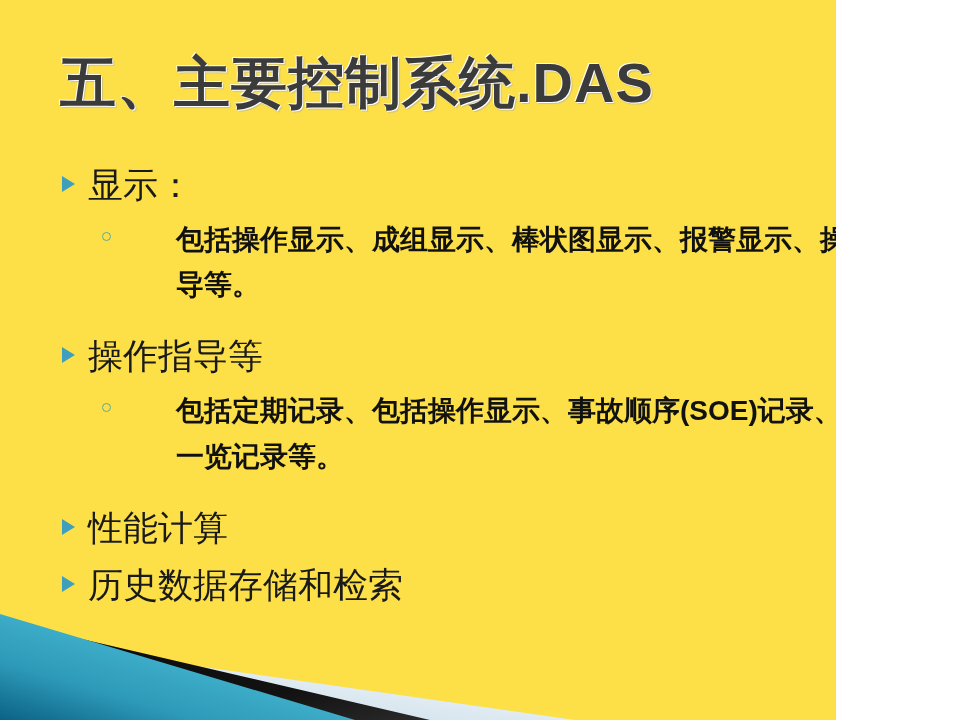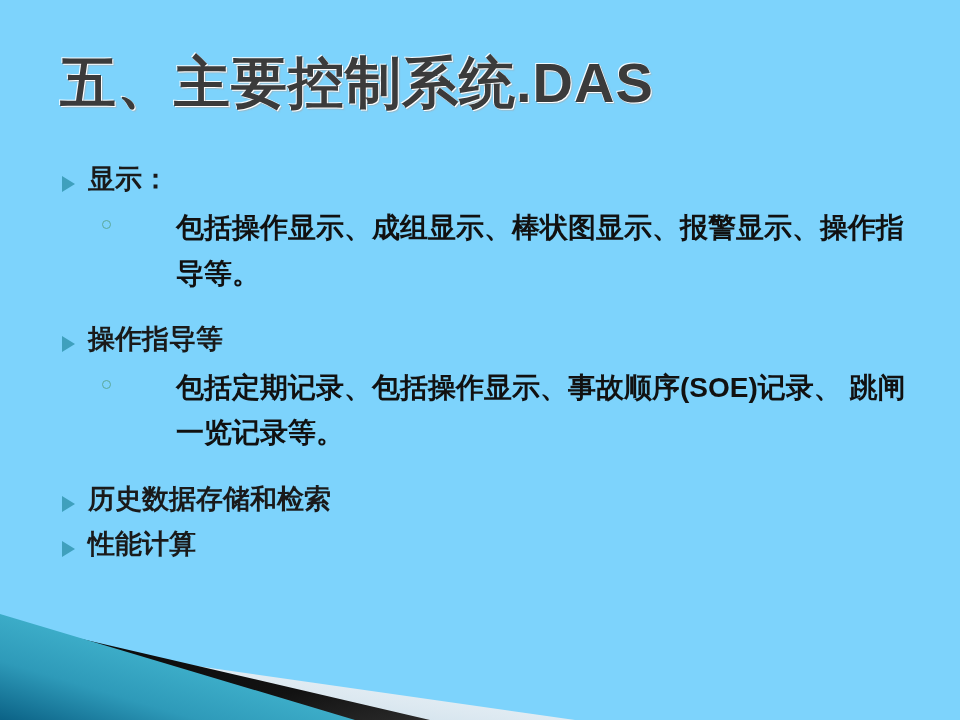--- a/index.html
+++ b/index.html
@@ -2,23 +2,23 @@
 <html><head>
 <meta charset="utf-8">
 <style>
   html, body {
     margin: 0;
     padding: 0;
     background: #ffffff;
   }
   #slide {
     position: relative;
-    width: 960px;
+    width: 836px;
     height: 720px;
-    background: #7dd3fc;
+    background: #fde047;
     overflow: hidden;
     font-family: "Liberation Sans", "DejaVu Sans", sans-serif;
   }
 
   
   #slide-title {
     position: absolute;
     left: 60px;
     top: 46px;
     font-size: 56px;
@@ -53,24 +53,24 @@
   }
   .tri {
     display: block;
     width: 0;
     height: 0;
     border-top: 8px solid transparent;
     border-bottom: 8px solid transparent;
     border-left: 13px solid #3fa0bd;
   }
   .lvl1-text {
-    font-size: 27px;
+    font-size: 35px;
     line-height: 1.45;
     color: #1a1a1a;
-    font-weight: 700;
+    font-weight: 400;
   }
 
   .lvl2 {
     display: flex;
     align-items: flex-start;
     margin: 2px 0 10px 40px;
   }
   .lvl2-marker {
     flex: 0 0 auto;
     width: 26px;
@@ -144,28 +144,28 @@
       </div>
       <div class="lvl2-text">包括定期记录、包括操作显示、事故顺序(SOE)记录、 跳闸一览记录等。</div>
     </div>
 
     <div class="spacer-sm"></div>
 
     <div class="lvl1">
       <div class="lvl1-marker">
         <span class="tri"></span>
       </div>
-      <div class="lvl1-text">历史数据存储和检索</div>
+      <div class="lvl1-text">性能计算</div>
     </div>
 
     <div class="lvl1">
       <div class="lvl1-marker">
         <span class="tri"></span>
       </div>
-      <div class="lvl1-text">性能计算</div>
+      <div class="lvl1-text">历史数据存储和检索</div>
     </div>
 
   </div>
 
   <svg id="deco" viewBox="0 0 960 130" preserveAspectRatio="none">
     <defs>
       <linearGradient id="tealGrad" x1="0" y1="1" x2="1" y2="0">
         <stop offset="0%" stop-color="#0b6286"></stop>
         <stop offset="28%" stop-color="#2e9ab9"></stop>
         <stop offset="55%" stop-color="#3fb0cb"></stop>

